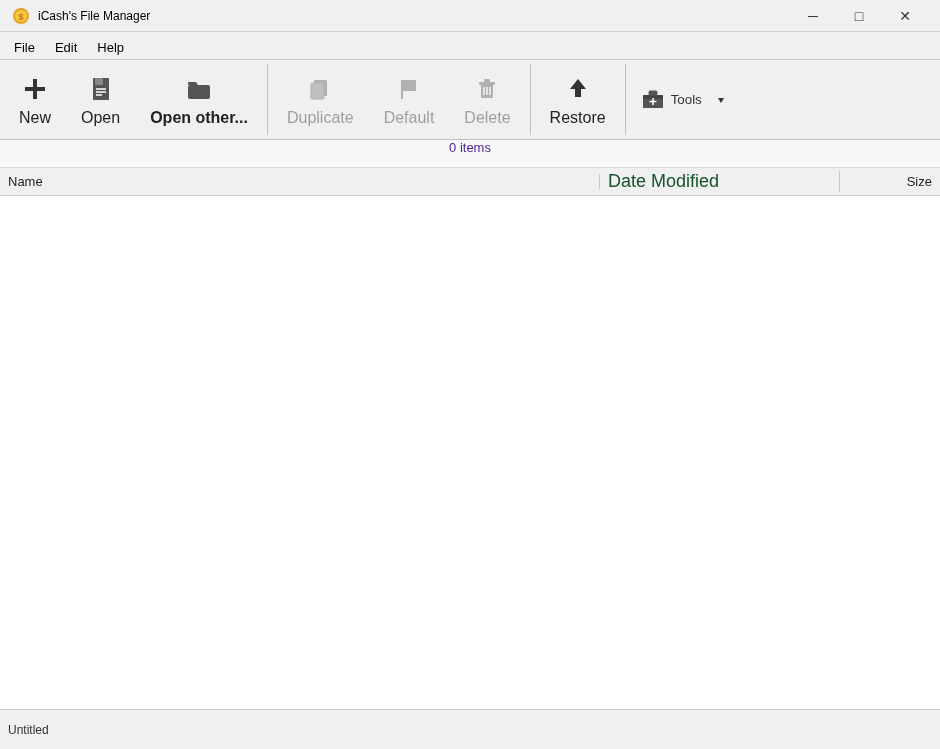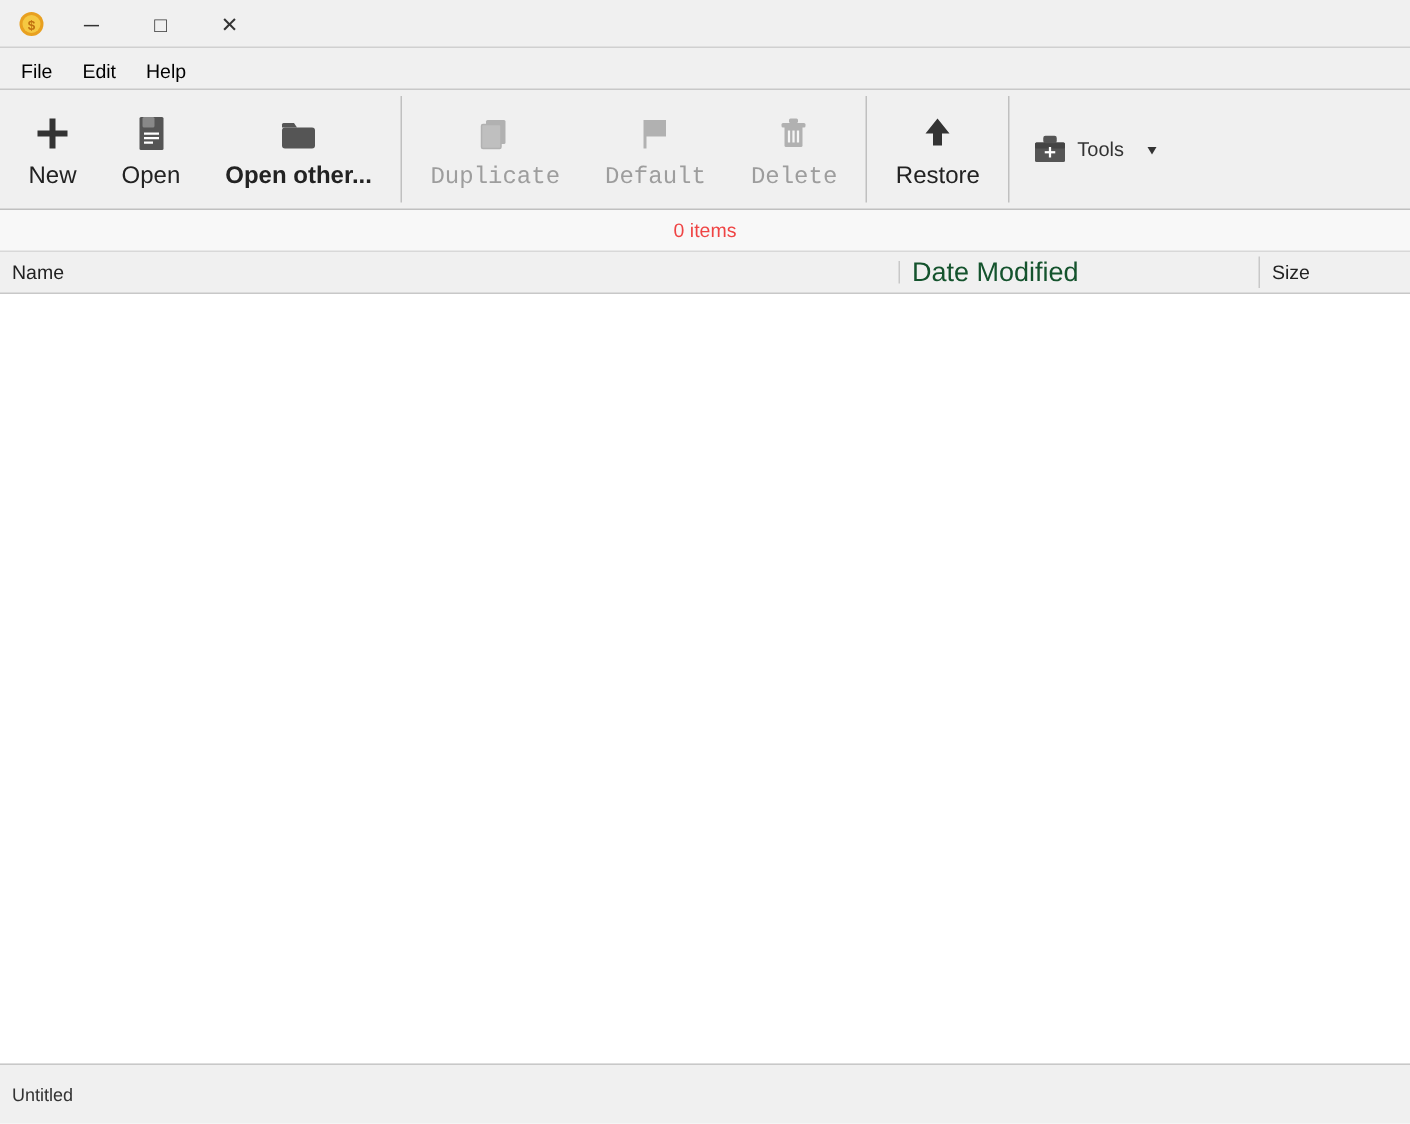--- a/index.html
+++ b/index.html
@@ -135,21 +135,20 @@
       white-space: nowrap;
     }
 
     .toolbar-btn.bold .btn-label {
       font-weight: bold;
     }
 
     .toolbar-btn.disabled {
       opacity: 0.4;
       cursor: default;
-      font-family: Liberation Mono, monospace;
     }
 
     
     .tools-btn {
       display: flex;
       align-items: stretch;
     }
 
     .tools-main {
       display: flex;
@@ -184,25 +183,25 @@
       width: 28px;
       height: 28px;
       fill: #333;
     }
 
     
     .items-bar {
       background: #f8f8f8;
       height: 28px;
       display: flex;
-      align-items: center;
+      align-items: flex-start;
       justify-content: center;
       border-bottom: 1px solid #d8d8d8;
       font-size: 13px;
-      color: #ef4444;
+      color: #4c1d95;
     }
 
     
     .table-header {
       background: #f0f0f0;
       display: flex;
       border-bottom: 1px solid #c8c8c8;
       height: 28px;
       align-items: center;
     }
@@ -221,20 +220,21 @@
       font-size: 18px;
       color: #14532d;
       border-right: 1px solid #c8c8c8;
     }
 
     .col-size {
       width: 100px;
       padding: 0 8px;
       font-size: 13px;
       color: #222;
+      text-align: right;
     }
 
     
     .content-area {
       flex: 1;
       background: #fff;
       overflow: auto;
     }
 
     
@@ -254,20 +254,21 @@
 
 <div class="title-bar">
   <div class="title-bar-icon">
 
     <svg viewBox="0 0 18 18" width="18" height="18">
       <circle cx="9" cy="9" r="8" fill="#E8A020"></circle>
       <circle cx="9" cy="9" r="6" fill="#F5C842"></circle>
       <text x="9" y="13" text-anchor="middle" font-size="9" fill="#C07010" font-weight="bold">$</text>
     </svg>
   </div>
+  <span class="title-bar-text">iCash's File Manager</span>
   <div class="title-bar-controls">
     <button class="title-bar-btn">─</button>
     <button class="title-bar-btn">□</button>
     <button class="title-bar-btn close">✕</button>
   </div>
 </div>
 
 <div class="menu-bar">
   <div class="menu-item">File</div>
   <div class="menu-item">Edit</div>

